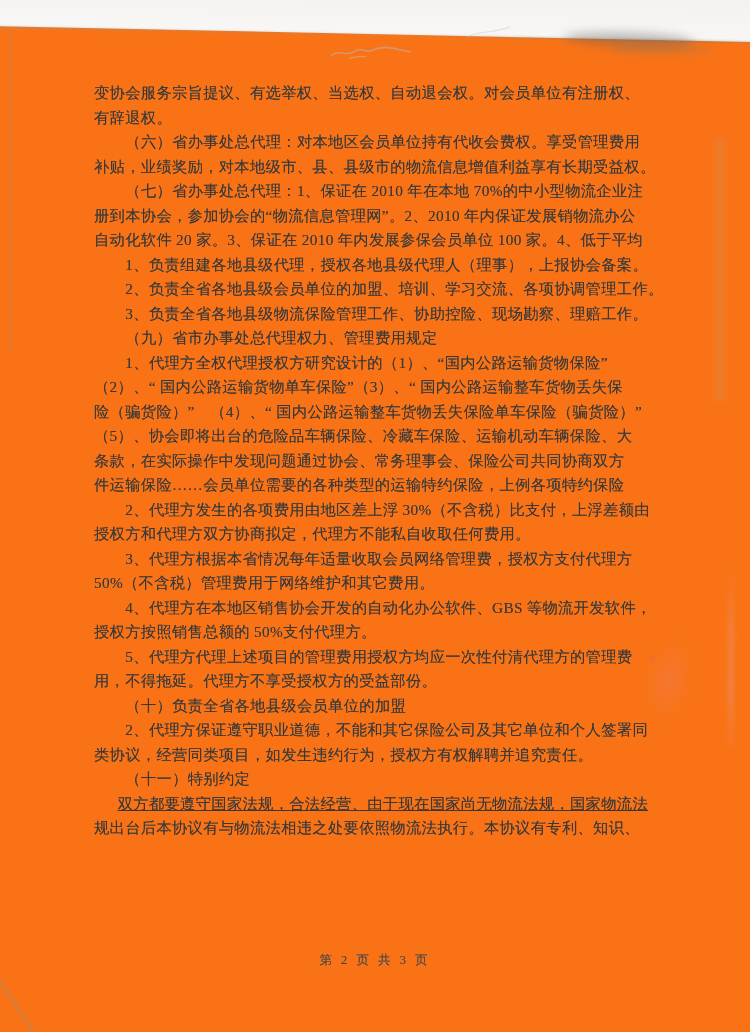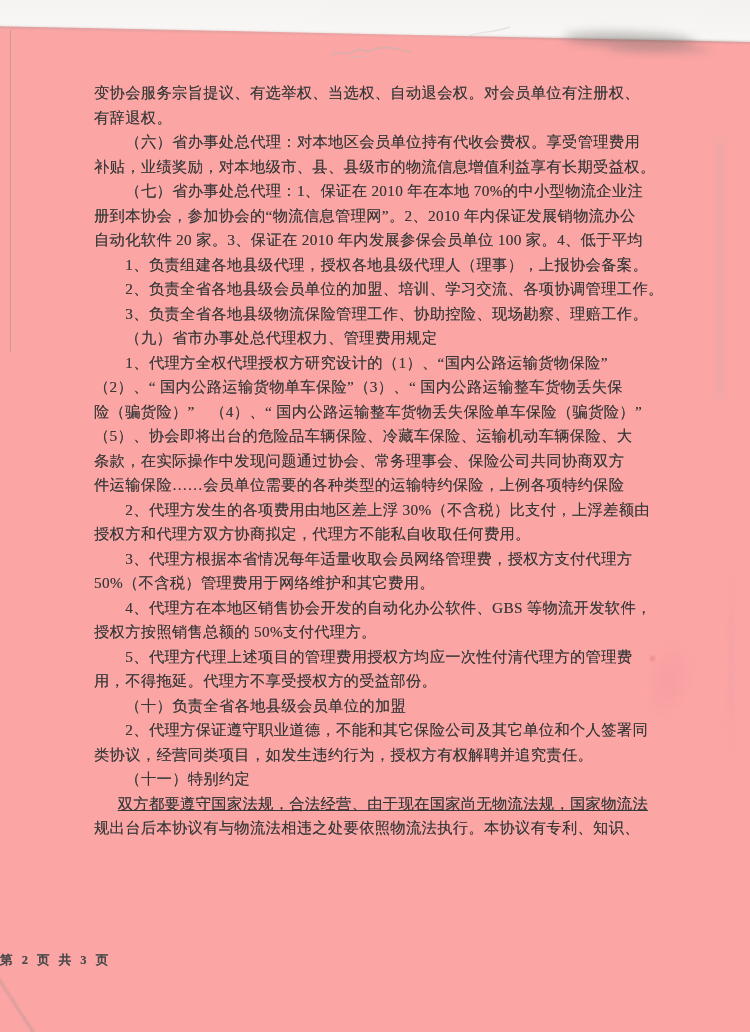--- a/index.html
+++ b/index.html
@@ -9,21 +9,21 @@
     height: 1032px;
     overflow: hidden;
     background: #f4f3f1;
     font-family: "Liberation Serif", "DejaVu Serif", serif;
   }
   .page {
     position: absolute;
     inset: 0;
     width: 750px;
     height: 1032px;
-    background: #fca5a5;
+    background: #f97316;
     overflow: hidden;
   }
   
   .top-band {
     position: absolute;
     left: -12px; top: -32px;
     width: 790px; height: 58px;
     background: linear-gradient(#f1f0ee, #f8f7f5);
     transform: rotate(1.2deg);
     transform-origin: left bottom;
@@ -127,25 +127,25 @@
     color: #383838;
     white-space: nowrap;
     text-shadow: 0 0 0.6px rgba(70,70,70,.65);
   }
   .ln[data-indent="2"] { text-indent: 2.05em; }
   .ln[data-indent="1"] { text-indent: 1.55em; text-decoration: underline; }
   .footer {
     position: absolute;
     top: 952px; left: 0;
     width: 750px;
+    text-align: center;
     font-size: 12.5px;
     letter-spacing: 3px;
     color: #4a4a4a;
     text-shadow: 0 0 0.5px rgba(70,70,70,.6);
-    font-weight: bold;
   }
 </style>
 </head>
 <body>
 
 <div class="page">
 
   <div class="top-band"></div>
   <div class="top-edge-line"></div>
   <div class="top-smudge-a"></div>

